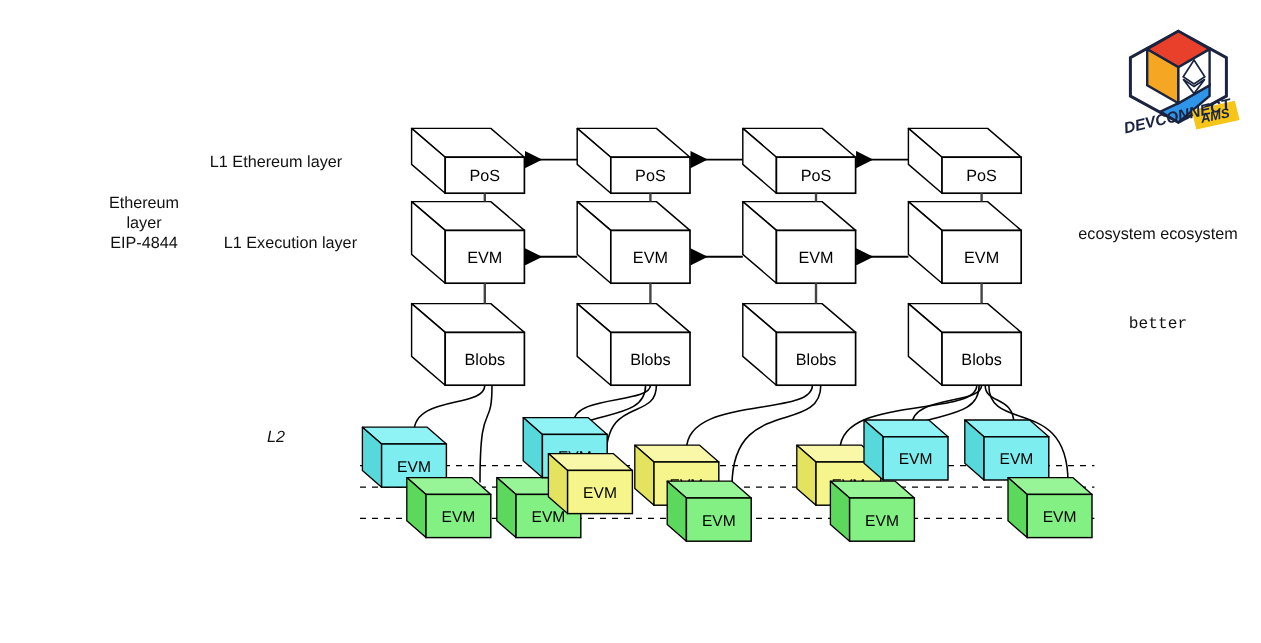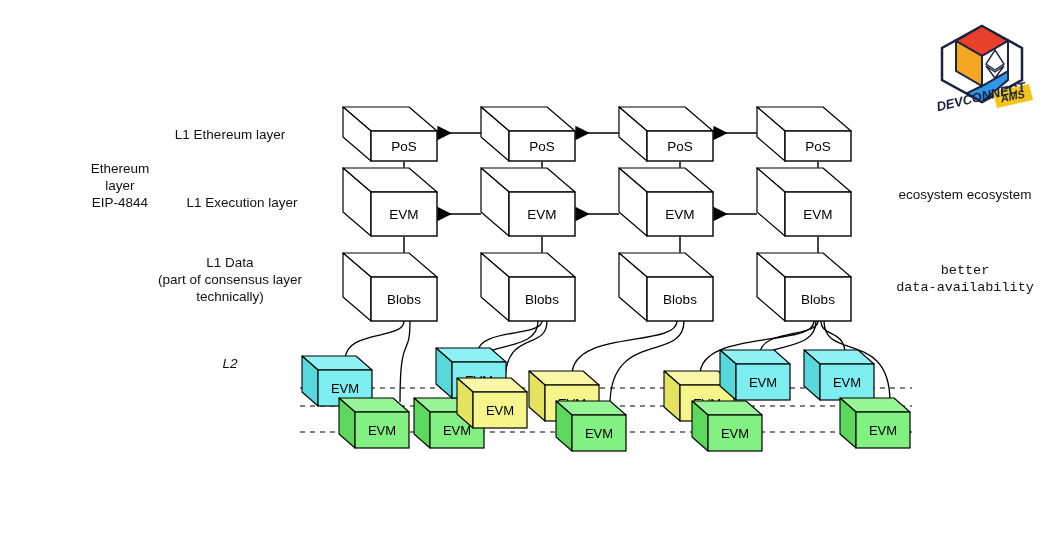--- a/index.html
+++ b/index.html
@@ -23,37 +23,31 @@
   </div>
 
   <div class="lbl" style="left:130px;top:126px;width:200px;">
     <span>L1 Ethereum layer</span>
   </div>
 
   <div class="lbl" style="left:130px;top:194px;width:200px;padding-left:12px;">
     <span>L1 Execution layer</span>
   </div>
 
-  <div class="lbl" style="left:120px;top:254px;width:220px;">
-    <div>L1 Data</div>
-    <div class="ital">(part of consensus layer</div>
-    <div class="ital">technically)</div>
-  </div>
 
   <div class="lbl" style="left:130px;top:355px;width:200px;font-style:italic;">
     <span>L2</span>
   </div>
 
   <div class="lbl" style="left:880px;top:186px;width:170px;">
     <div>ecosystem ecosystem</div>
   </div>
 
   <div class="lbl" style="left:880px;top:262px;width:170px;font-family:Liberation Mono, monospace;">
     <div>better</div>
-    <div>data-availability</div>
   </div>
 
   <svg id="diagram" viewBox="0 0 1051 536">
     <defs>
       <marker id="arrowL" markerWidth="9" markerHeight="9" refX="8" refY="4.5" orient="auto" markerUnits="strokeWidth">
         <path d="M9,0 L9,9 L0,4.5 z" fill="#000"></path>
       </marker>
     </defs>
 
     <g id="l1-layer">

